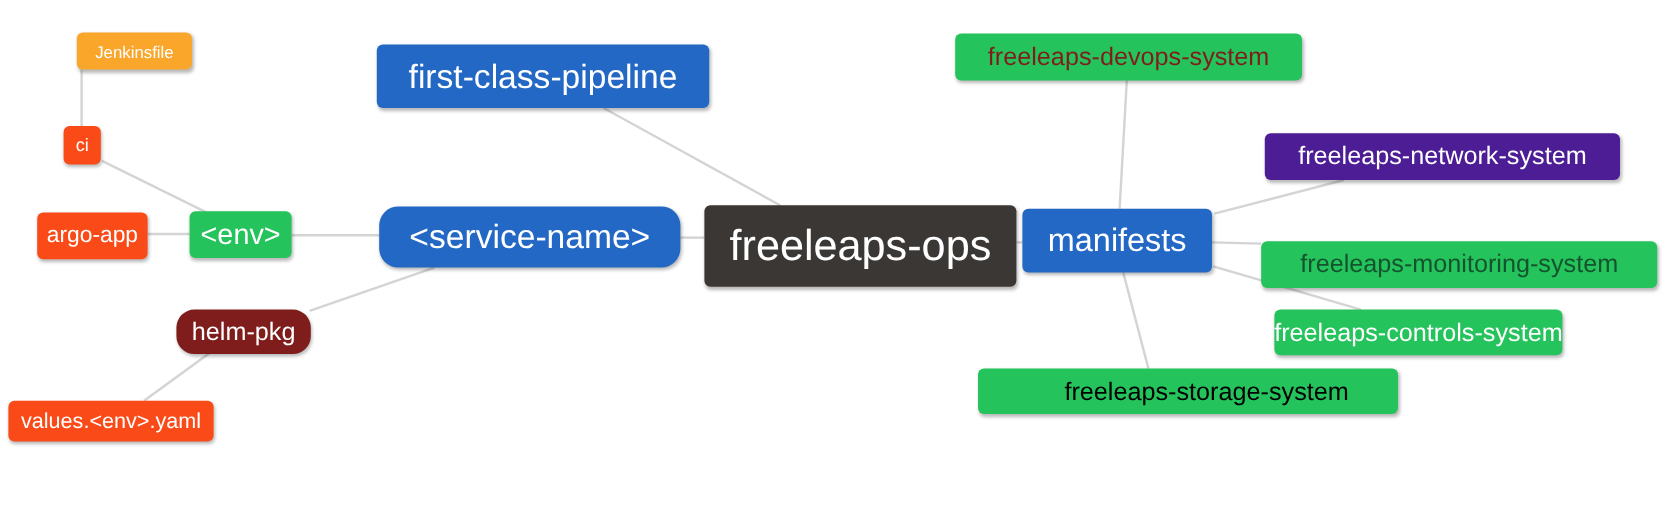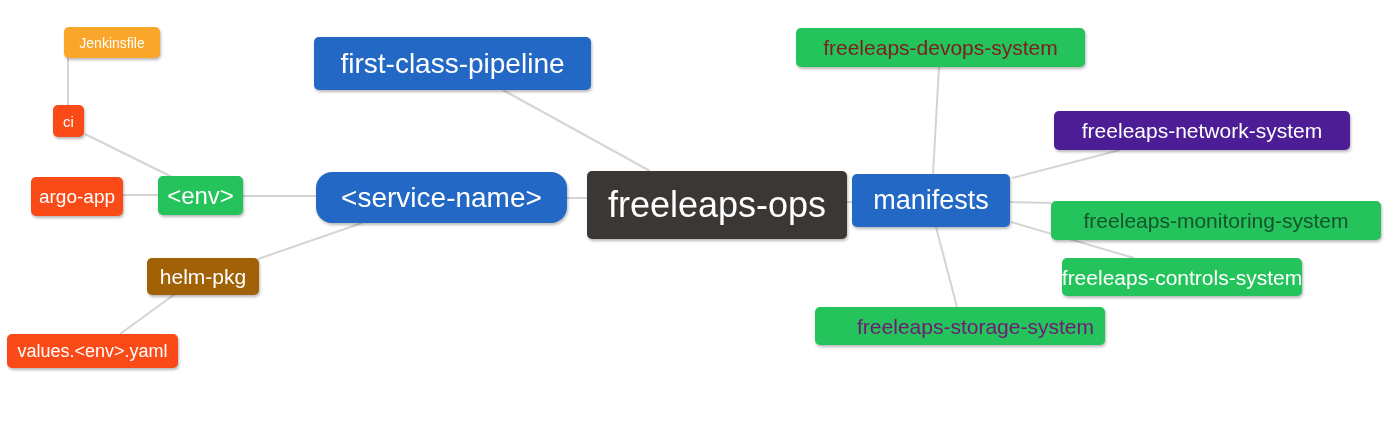--- a/index.html
+++ b/index.html
@@ -62,21 +62,21 @@
       </div>
       <div class="node" style="left: 53px; top: 105px; width: 31px; height: 32px; font-size: 15px; background: rgb(249, 74, 23); color: rgb(255, 255, 255); justify-content: center;">
         <span>ci</span>
       </div>
       <div class="node" style="left: 31px; top: 177px; width: 92px; height: 39px; font-size: 19px; background: rgb(249, 74, 23); color: rgb(255, 255, 255);">
         <span>argo-app</span>
       </div>
       <div class="node" style="left: 158px; top: 176px; width: 85px; height: 39px; font-size: 24px; background: rgb(36, 195, 91); color: rgb(255, 255, 255);">
         <span>&lt;env&gt;</span>
       </div>
-      <div class="node" style="left: 147px; top: 258px; width: 112px; height: 37px; font-size: 21px; background: #a16207; color: rgb(255, 255, 255);">
+      <div class="node" style="left: 147px; top: 258px; width: 112px; height: 37px; font-size: 21px; background: #7f1d1d; color: rgb(255, 255, 255); border-radius: 15px;">
         <span>helm-pkg</span>
       </div>
       <div class="node" style="left: 7px; top: 334px; width: 171px; height: 34px; font-size: 18px; background: rgb(249, 74, 23); color: rgb(255, 255, 255);">
         <span>values.&lt;env&gt;.yaml</span>
       </div>
       <div class="node" style="left: 314px; top: 37px; width: 277px; height: 53px; font-size: 28px; background: rgb(35, 104, 196); color: rgb(255, 255, 255);">
         <span>first-class-pipeline</span>
       </div>
       <div class="node" style="left: 316px; top: 172px; width: 251px; height: 51px; font-size: 28px; background: rgb(35, 104, 196); color: rgb(255, 255, 255); border-radius: 16px;">
         <span>&lt;service-name&gt;</span>
@@ -92,17 +92,17 @@
       </div>
       <div class="node" style="left: 1054px; top: 111px; width: 296px; height: 39px; font-size: 21px; background: #4c1d95; color: rgb(255, 255, 255);">
         <span>freeleaps-network-system</span>
       </div>
       <div class="node" style="left: 1051px; top: 185px; width: 330px; height: 39px; font-size: 21px; background: rgb(36, 195, 91); color: #14532d; margin-top: 16px;">
         <span>freeleaps-monitoring-system</span>
       </div>
       <div class="node" style="left: 1062px; top: 258px; width: 240px; height: 38px; font-size: 21px; background: rgb(36, 195, 91); color: rgb(255, 255, 255);">
         <span>freeleaps-controls-system</span>
       </div>
-      <div class="node" style="left: 815px; top: 307px; width: 290px; height: 38px; font-size: 21px; background: rgb(36, 195, 91); color: #701a75; padding-left: 31px;">
+      <div class="node" style="left: 815px; top: 307px; width: 350px; height: 38px; font-size: 21px; background: rgb(36, 195, 91); color: #000000; padding-left: 31px;">
         <span>freeleaps-storage-system</span>
       </div>
     </div>
 </div>
 
 </body></html>

